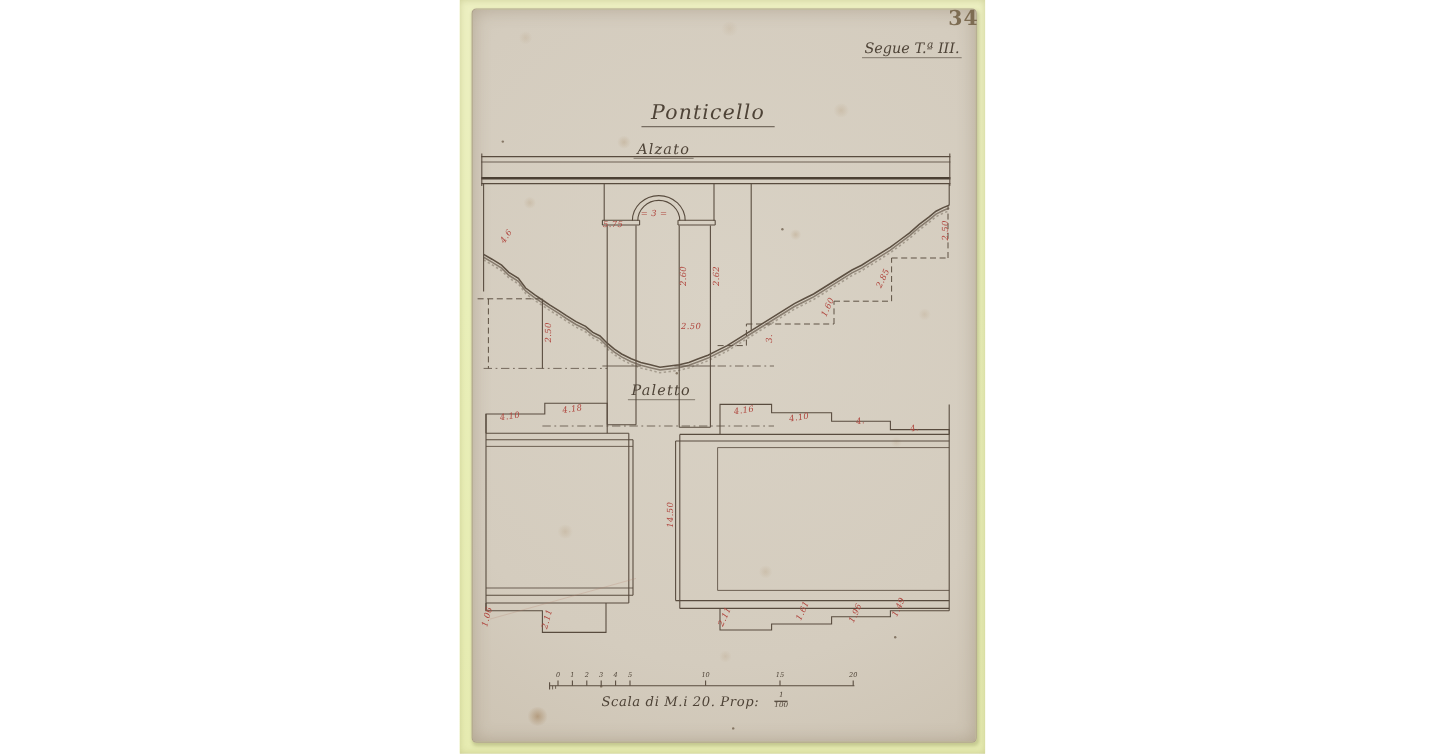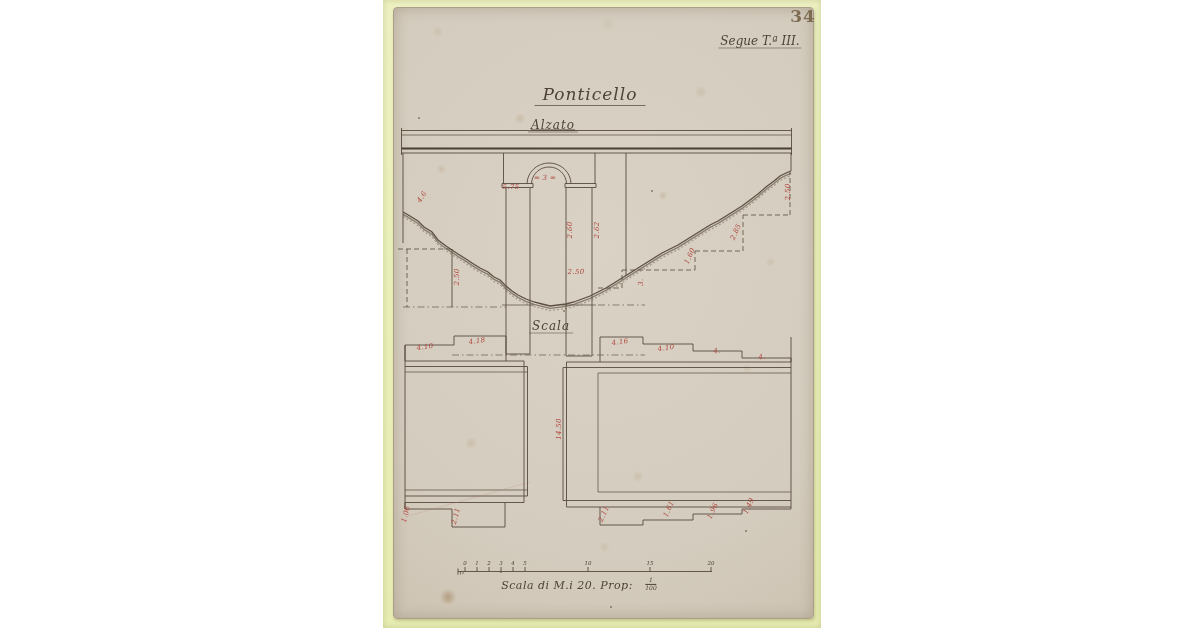--- a/index.html
+++ b/index.html
@@ -157,22 +157,22 @@
       <path d="M458,568.5 V574.5"></path>
       <path class="thin" d="M460.5,571.5 V574.5 M463,571.5 V574"></path>
       <path d="M465,567 V571.5 M477,567 V571.5 M489,567 V571.5 M501,567 V571.5 M513,567 V571.5 M525,567 V571.5 M588,567 V571.5 M650,567 V571.5 M711,567 V571.5"></path>
     </g>
   </svg>
 
   <span class="lbl pagenum" style="left:803px;top:16px;font-weight:bold;">34</span>
   <span class="lbl segue" style="left:760px;top:41px;">Segue T.ª III.</span>
   <span class="lbl title" style="left:590px;top:52px;margin-top:43px;">Ponticello</span>
 
-  <span class="lbl viewlabel" style="left:553px;top:125px;text-decoration:underline;">Alzato</span>
-  <span class="lbl viewlabel" style="left:551px;top:326px;">Scala</span>
+  <span class="lbl viewlabel" style="left:553px;top:125px;">Alzato</span>
+  <span class="lbl viewlabel" style="left:551px;top:326px;">Paletto</span>
 
   <span class="lbl red" style="left:511px;top:187px;">5.75</span>
   <span class="lbl red" style="left:545px;top:178px;">= 3 =</span>
   <span class="lbl red v" style="left:570px;top:230px;">2.60</span>
   <span class="lbl red v" style="left:597px;top:230px;">2.62</span>
   <span class="lbl red" style="left:576px;top:272px;">2.50</span>
   <span class="lbl red d55" style="left:422px;top:197px;">4.6</span>
   <span class="lbl red v" style="left:457px;top:277px;">2.50</span>
   <span class="lbl red v" style="left:788px;top:192px;">2.50</span>
   <span class="lbl red d65" style="left:736px;top:232px;">2.85</span>

